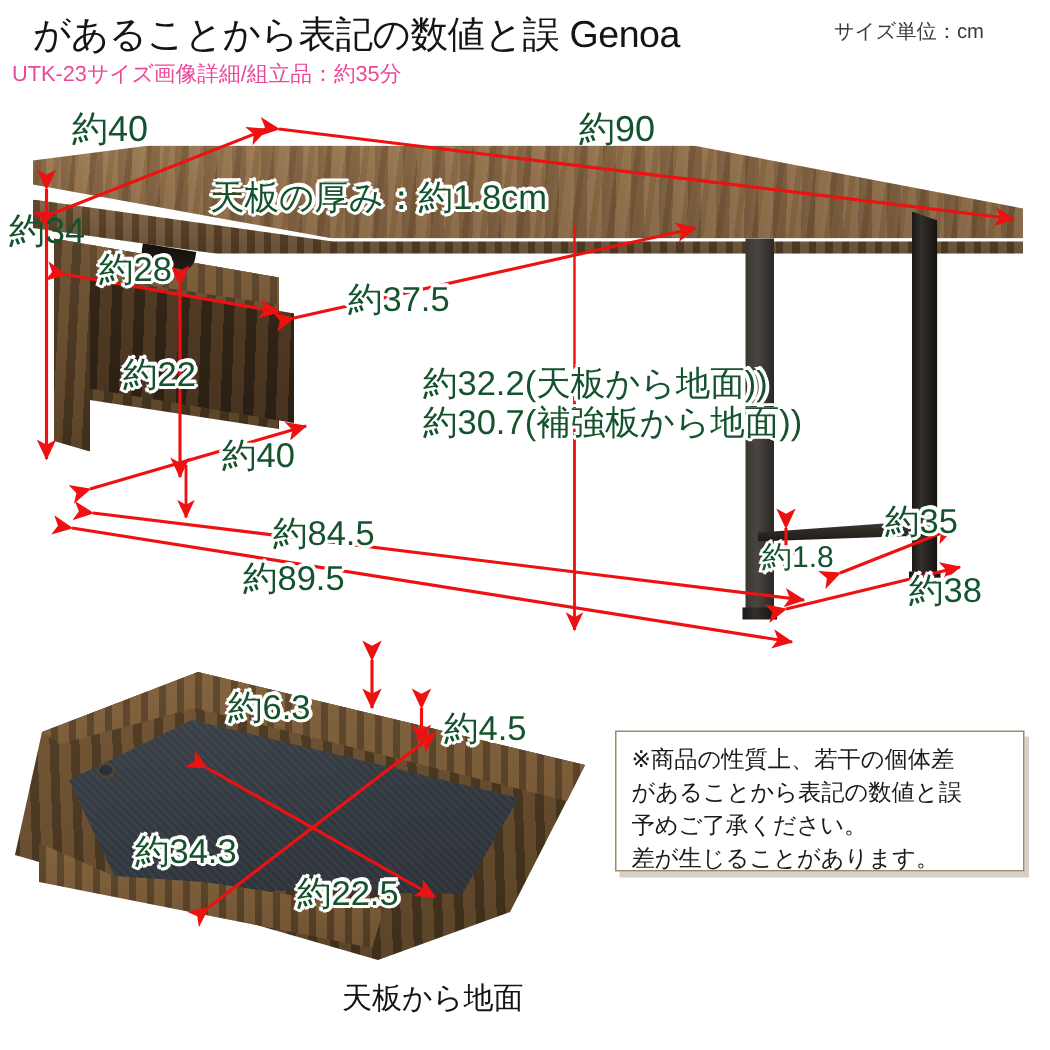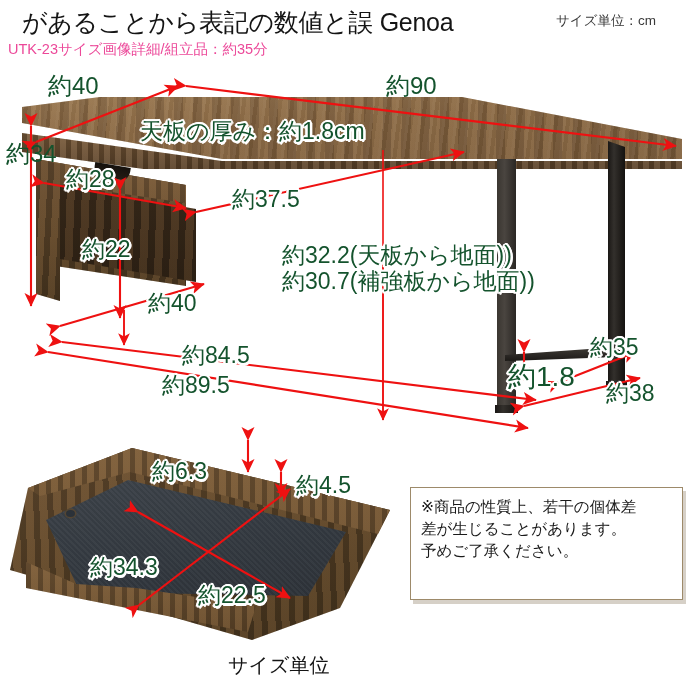--- a/index.html
+++ b/index.html
@@ -34,21 +34,21 @@
     font-size:23px;
     color:#14532d;
     white-space:nowrap;
     font-weight:400;
     text-shadow:
       2px 0 #fff,-2px 0 #fff,0 2px #fff,0 -2px #fff,
       1.5px 1.5px #fff,-1.5px 1.5px #fff,1.5px -1.5px #fff,-1.5px -1.5px #fff,
       2.5px 1px #fff,-2.5px 1px #fff,1px 2.5px #fff,1px -2.5px #fff;
   }
   .dim.plain{text-shadow:none;}
-  .dim.sm{font-size:28px;}
+  .dim.sm{font-size:20px;}
   .dim.lg{font-size:24px;}
 
   
   .photo{overflow:hidden;}
 
   .tabletop{
     background:
       repeating-linear-gradient(97deg, rgba(255,255,255,.055) 0 3px, rgba(0,0,0,.05) 3px 7px, rgba(255,255,255,.03) 7px 12px),
       repeating-linear-gradient(91deg, rgba(60,35,15,.22) 0 9px, rgba(160,120,75,.17) 9px 19px),
       linear-gradient(176deg,#9a7a53 0%,#8a6a46 40%,#7d5f3e 100%);
@@ -99,21 +99,21 @@
       linear-gradient(180deg,#7a5c3a 0%,#63492b 100%);
   }
   .dw-inner{
     background:
       repeating-linear-gradient(45deg, rgba(255,255,255,.022) 0 2px, rgba(0,0,0,.05) 2px 4px),
       linear-gradient(170deg,#3e444b 0%,#343a41 50%,#2c3137 100%);
   }
 
   
   .notebox{
-    left:410px;top:487px;width:273px;height:113px;
+    left:410px;top:487px;width:273px;height:94px;
     background:#fff;
     border:1.5px solid #9d8a6a;
     box-shadow:3px 4px 0 rgba(120,100,70,.30);
     box-sizing:border-box;
   }
   .notebox p{
     margin:0;padding:0;
     font-size:15.5px;line-height:1.42;
     color:#1a1a1a;
   }
@@ -253,20 +253,21 @@
   <div class="abs dim" style="left:606px;top:378px;">約38</div>
 
   <div class="abs dim" style="left:152px;top:456px;">約6.3</div>
   <div class="abs dim" style="left:296px;top:470px;">約4.5</div>
   <div class="abs dim" style="left:90px;top:552px;">約34.3</div>
   <div class="abs dim" style="left:198px;top:580px;">約22.5</div>
 
   <div class="abs notebox">
     <div class="note-inner">
       <p>※商品の性質上、若干の個体差</p>
+      <p>があることから表記の数値と誤</p>
+      <p>予めご了承ください。</p>
       <p>差が生じることがあります。</p>
-      <p>予めご了承ください。</p>
     </div>
   </div>
 
-  <div class="abs caption">サイズ単位</div>
+  <div class="abs caption">天板から地面</div>
 
 </div>
 
 </body></html>

